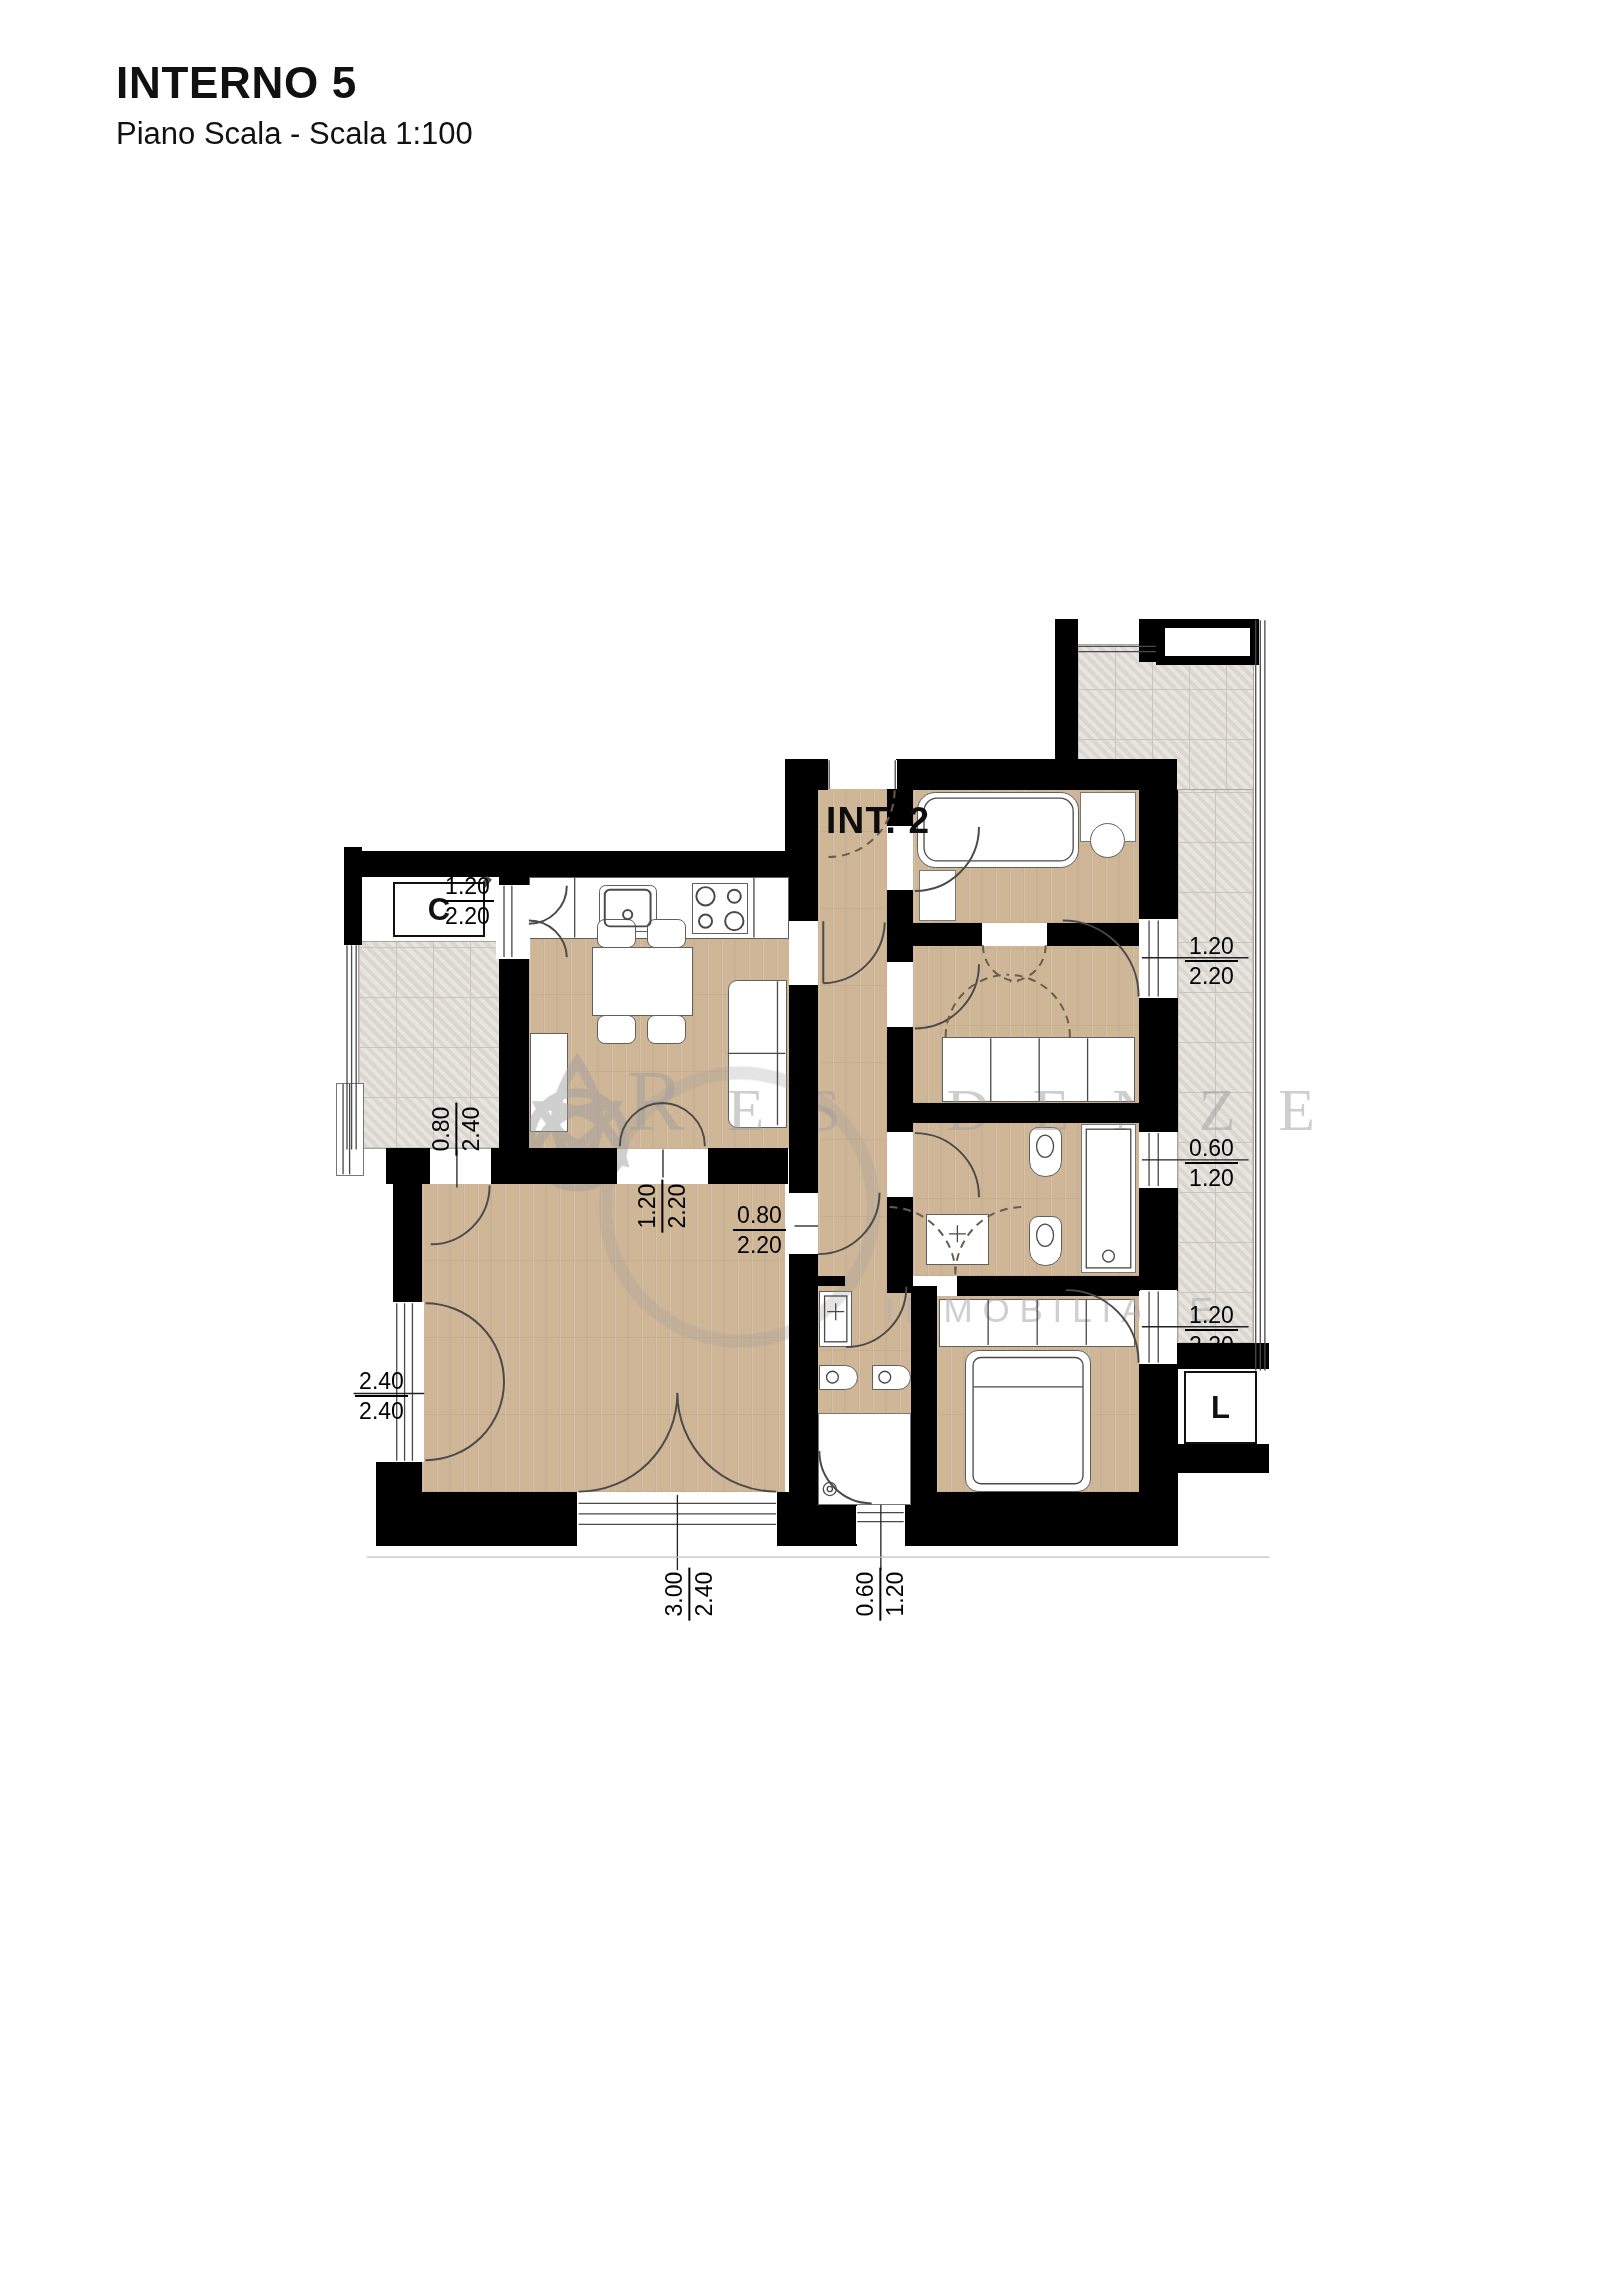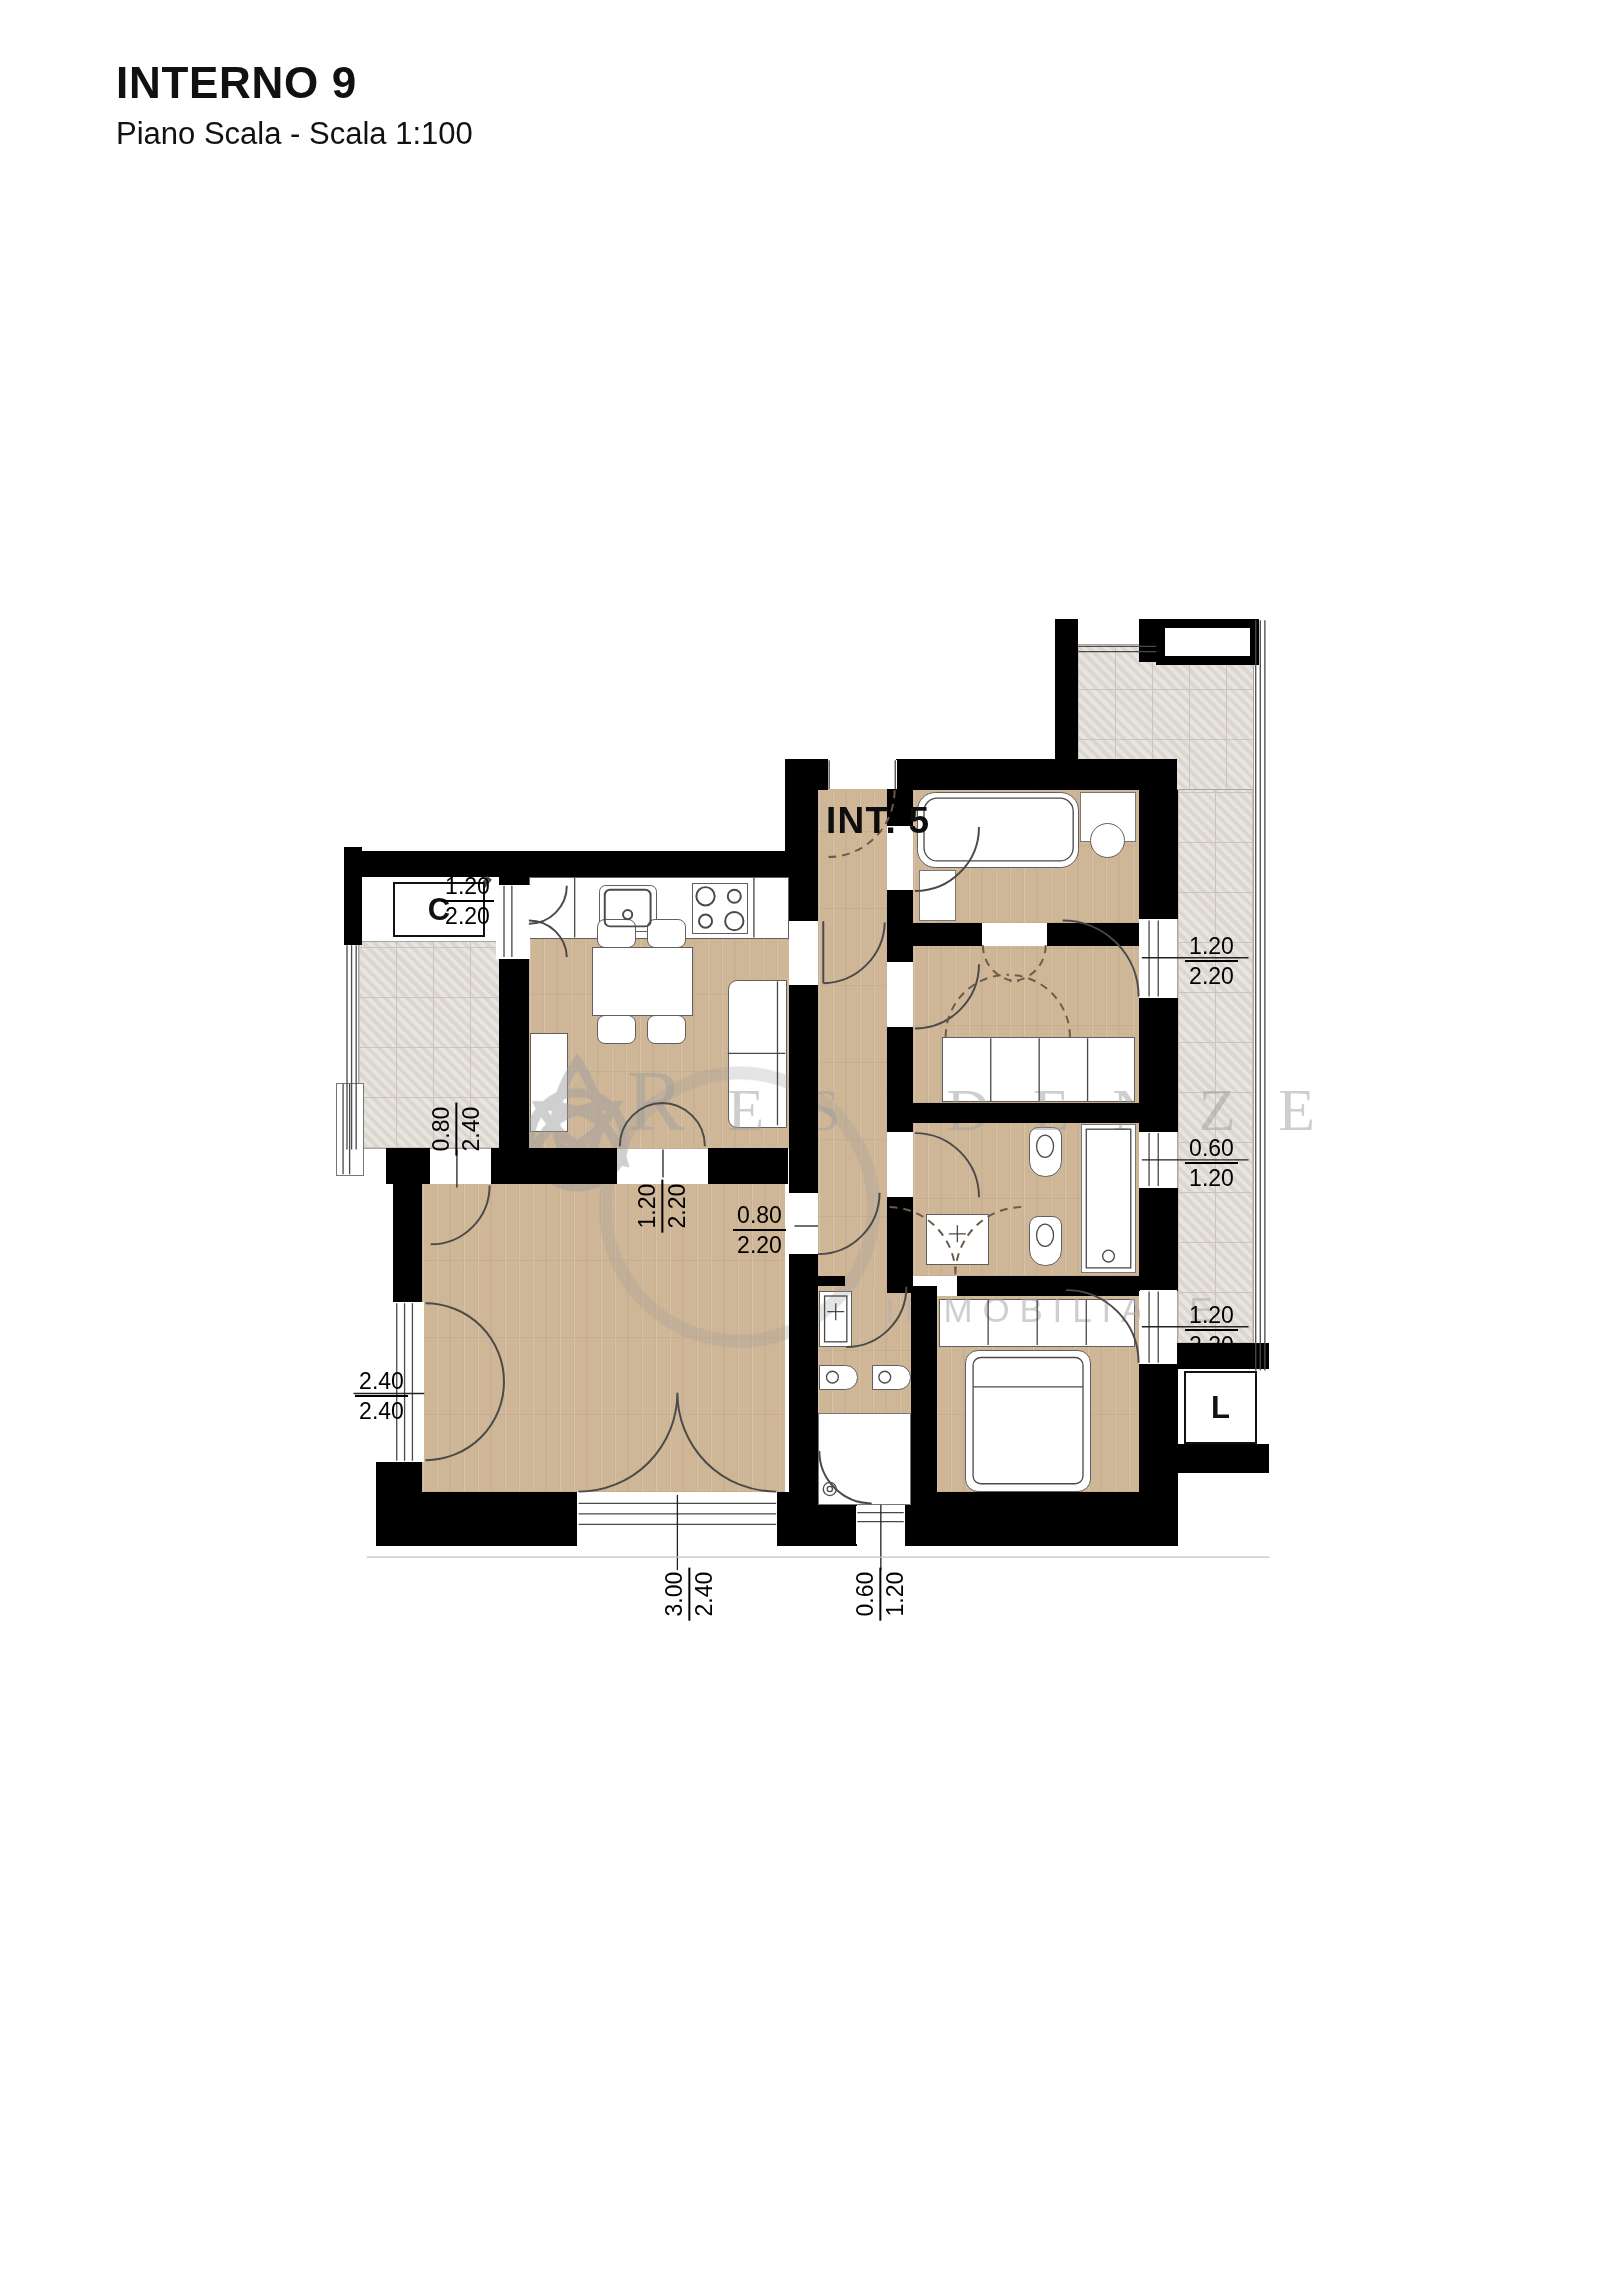--- a/index.html
+++ b/index.html
@@ -39,21 +39,21 @@
   .wm-brand::first-letter{font-size:86px;}
   .wm-sub{position:absolute;left:885px;top:1290px;font-size:35px;letter-spacing:9.8px;
     color:#b0b0b0;opacity:.6;font-family:"Liberation Sans",sans-serif;}
   svg.overlay{position:absolute;left:0;top:0;pointer-events:none;}
 </style>
 </head>
 <body>
 
 <div class="page">
 
-  <div class="title">INTERNO 9</div>
+  <div class="title">INTERNO 5</div>
   <div class="subtitle">Piano Scala - Scala 1:100</div>
 
   <div class="tile" style="left:359px;top:942px;width:140px;height:206px;"></div>
   <div class="tile" style="left:1078px;top:645px;width:175px;height:145px;"></div>
   <div class="tile" style="left:1178px;top:790px;width:75px;height:553px;"></div>
 
   <div class="wood" style="left:529px;top:877px;width:260px;height:272px;"></div>
   <div class="wood" style="left:818px;top:789px;width:69px;height:505px;"></div>
   <div class="wood" style="left:913px;top:789px;width:226px;height:134px;"></div>
   <div class="wood" style="left:913px;top:946px;width:226px;height:157px;"></div>
@@ -240,21 +240,21 @@
       <path d="M540 2130 H648"></path>
       <path d="M1214 1874 H1250"></path>
       <path d="M1013 1757 V1800"></path>
     </g>
     <path d="M560 2380 H1940" stroke="#c2c2c2" stroke-width="2" fill="none"></path>
   </svg>
 
   <div class="cbox" style="left:393px;top:882px;width:92px;height:55px;">
     <span>C</span>
   </div>
-  <div class="roomlab" style="left:826px;top:800px;font-size:37px;font-weight:600;letter-spacing:1.3px;">INT. 5</div>
+  <div class="roomlab" style="left:826px;top:800px;font-size:37px;font-weight:600;letter-spacing:1.3px;">INT. 2</div>
   <div class="cbox" style="left:1184px;top:1371px;width:73px;height:73px;border-width:2px;">
     <span>L</span>
   </div>
 
   <div class="dim" style="left:436px;top:874px;">
     <span class="a">1.20</span>
     <span class="b">2.20</span>
   </div>
   <div class="dim v" style="left:425px;top:1102px;">
     <span class="a">0.80</span>

